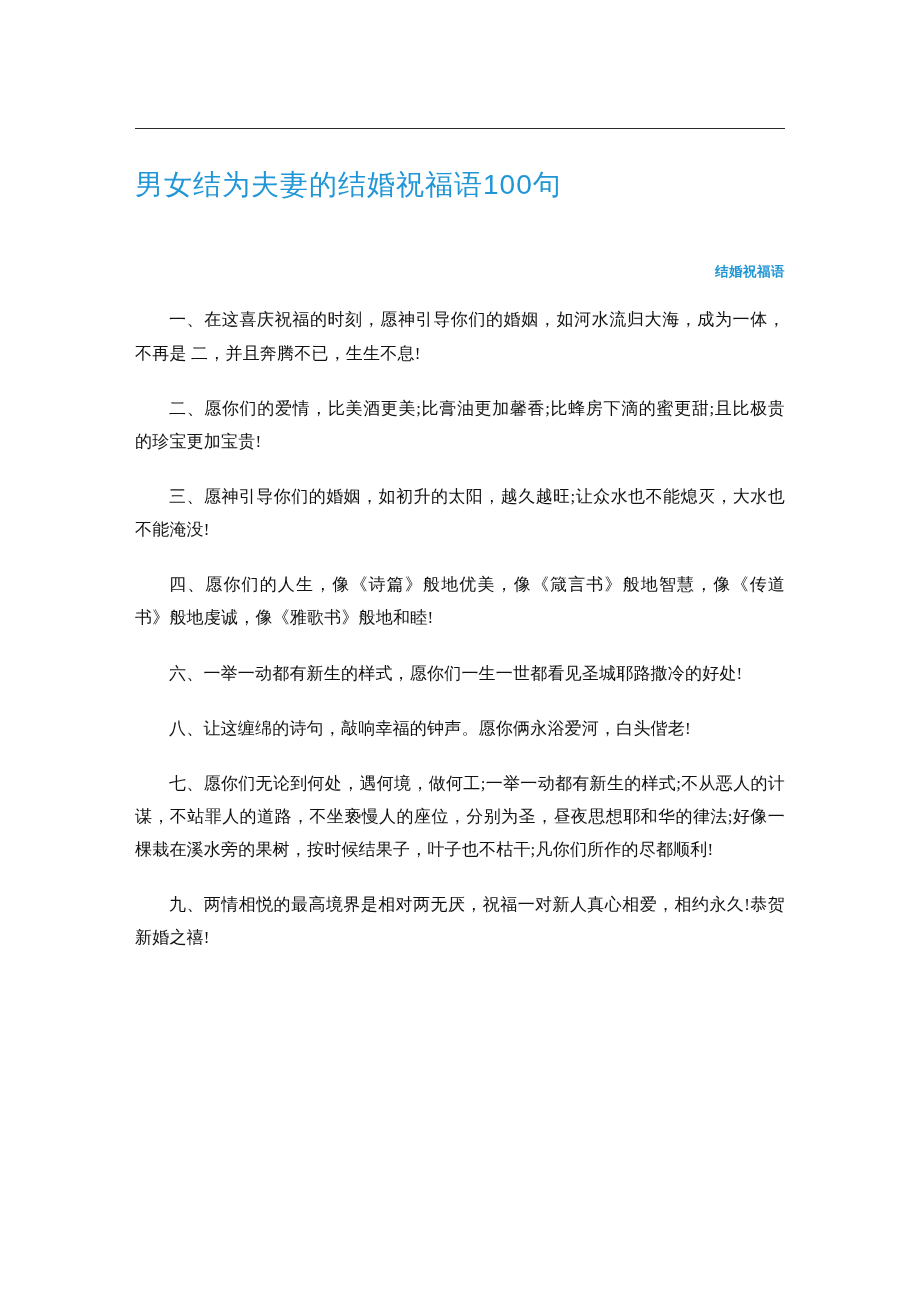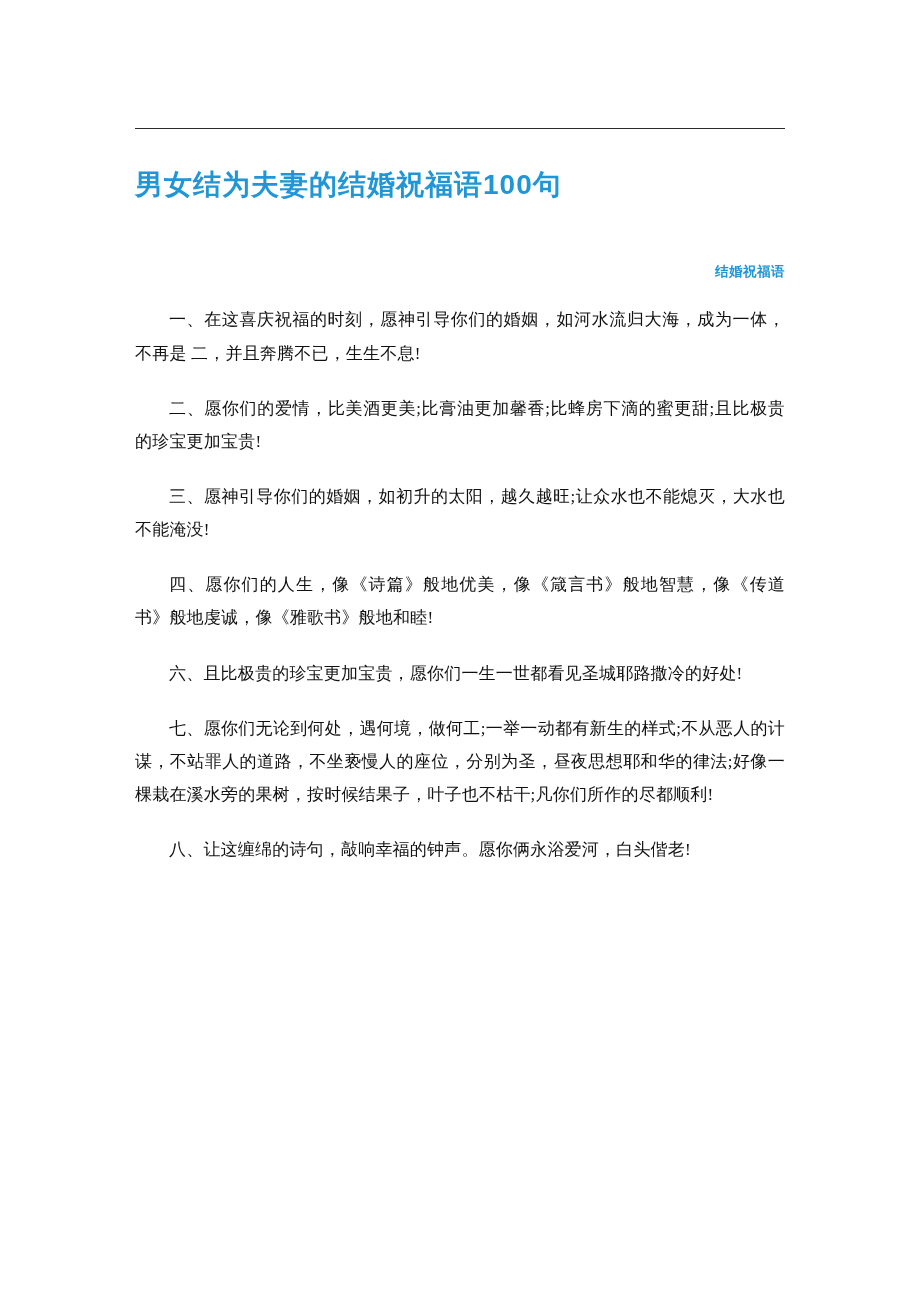--- a/index.html
+++ b/index.html
@@ -23,21 +23,21 @@
   }
   .top-rule {
     margin-top: 128px;
     border-top: 1.5px solid #2b2b2b;
     width: 650px;
   }
   .doc-title {
     margin-top: 38px;
     font-family: "Liberation Sans", "DejaVu Sans", sans-serif;
     font-size: 28px;
-    font-weight: bold;
+    font-weight: normal;
     color: #2196d6;
     letter-spacing: 1px;
     line-height: 1.3;
     white-space: nowrap;
   }
   .section-label {
     margin-top: 60px;
     margin-left: 40px;
     font-family: "Liberation Sans", "DejaVu Sans", sans-serif;
     font-size: 13.5px;
@@ -64,17 +64,18 @@
   <div class="top-rule"></div>
 
   <h1 class="doc-title">男女结为夫妻的结婚祝福语100句</h1>
 
   <div class="section-label">结婚祝福语</div>
 
   <p class="body-text">一、在这喜庆祝福的时刻，愿神引导你们的婚姻，如河水流归大海，成为一体，不再是 二，并且奔腾不已，生生不息!</p>
   <p class="body-text">二、愿你们的爱情，比美酒更美;比膏油更加馨香;比蜂房下滴的蜜更甜;且比极贵的珍宝更加宝贵!</p>
   <p class="body-text">三、愿神引导你们的婚姻，如初升的太阳，越久越旺;让众水也不能熄灭，大水也不能淹没!</p>
   <p class="body-text">四、愿你们的人生，像《诗篇》般地优美，像《箴言书》般地智慧，像《传道书》般地虔诚，像《雅歌书》般地和睦!</p>
-  <p class="body-text">六、且比极贵的珍宝更加宝贵，愿你们一生一世都看见圣城耶路撒冷的好处!</p>
+  <p class="body-text">六、一举一动都有新生的样式，愿你们一生一世都看见圣城耶路撒冷的好处!</p>
+  <p class="body-text">八、让这缠绵的诗句，敲响幸福的钟声。愿你俩永浴爱河，白头偕老!</p>
   <p class="body-text">七、愿你们无论到何处，遇何境，做何工;一举一动都有新生的样式;不从恶人的计谋，不站罪人的道路，不坐亵慢人的座位，分别为圣，昼夜思想耶和华的律法;好像一棵栽在溪水旁的果树，按时候结果子，叶子也不枯干;凡你们所作的尽都顺利!</p>
-  <p class="body-text">八、让这缠绵的诗句，敲响幸福的钟声。愿你俩永浴爱河，白头偕老!</p>
+  <p class="body-text">九、两情相悦的最高境界是相对两无厌，祝福一对新人真心相爱，相约永久!恭贺新婚之禧!</p>
 
 </div>
 
 </body></html>

